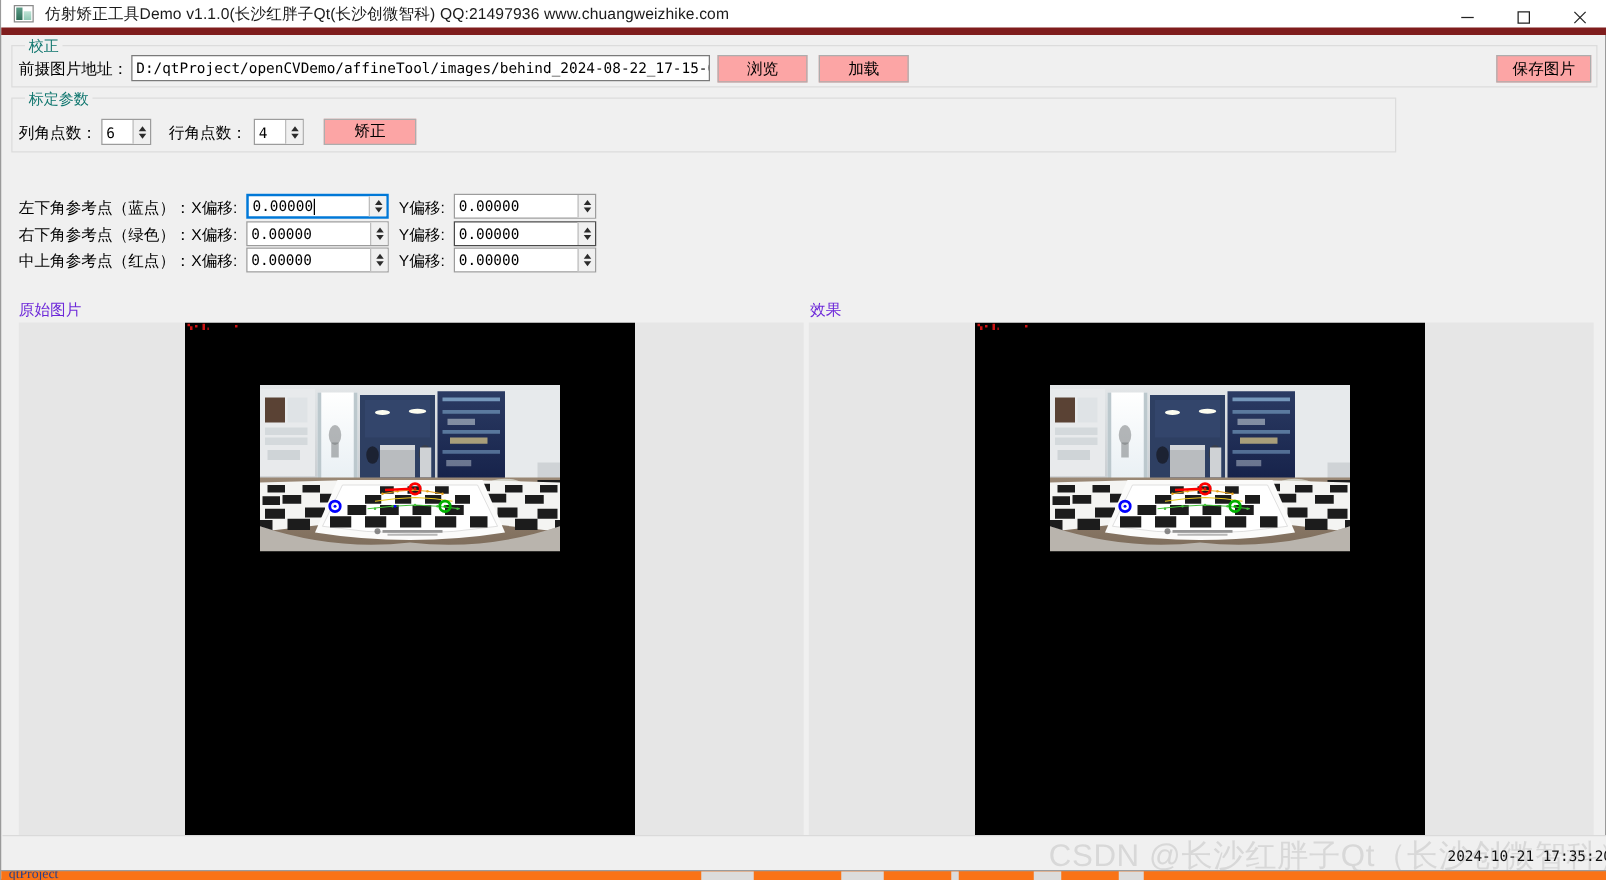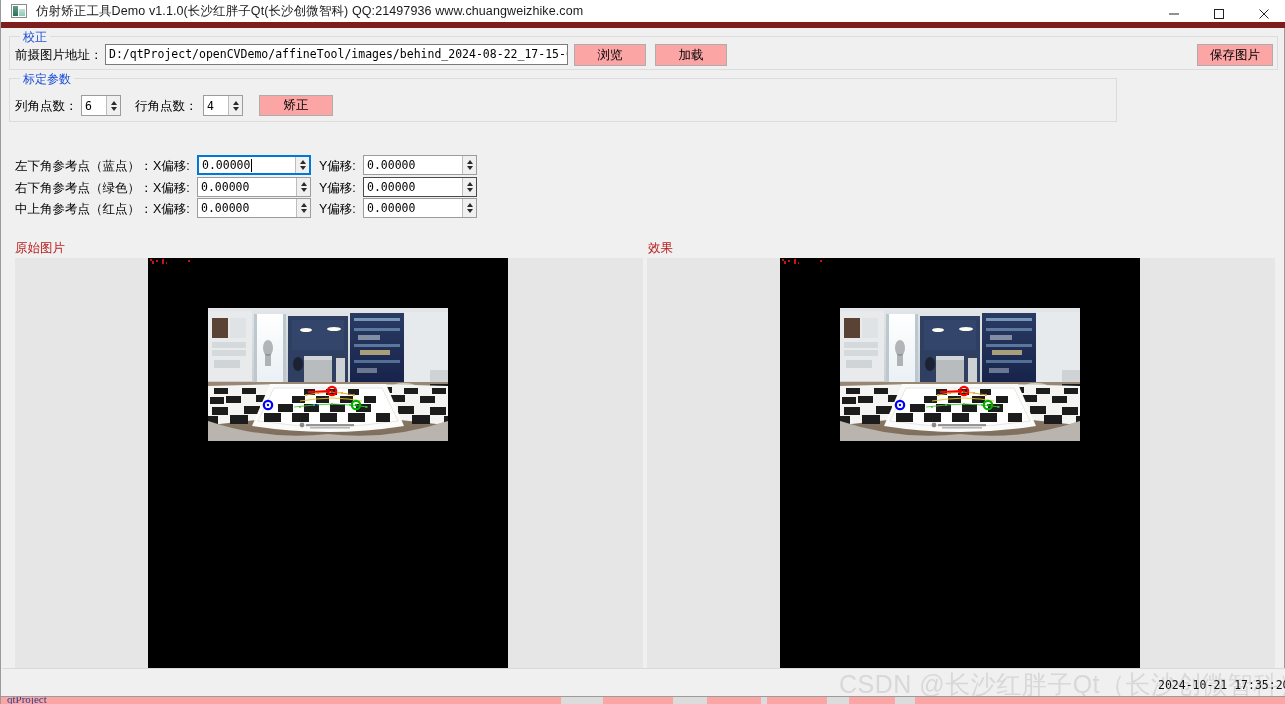--- a/index.html
+++ b/index.html
@@ -49,21 +49,21 @@
 
   
   .groupbox {
     position: absolute;
     border: 1px solid #dcdcdc;
     background: transparent;
   }
   .gb-title {
     position: absolute; top: -8px; left: 10px;
     background: #f0f0f0; padding: 0 3px;
-    font-size: 12px; color: #1d4ed8;
+    font-size: 12px; color: #0f766e;
     white-space: nowrap;
   }
 
   #gb-calib { left: 8px; top: 36px; width: 1269px; height: 34px; }
   #gb-params { left: 8px; top: 78px; width: 1108px; height: 44px; }
   #gb-offset { left: 8px; top: 139px; width: 1269px; height: 85px; }
 
   .lbl {
     position: absolute; font-size: 12.5px; color: #000;
     white-space: nowrap; line-height: 16px;
@@ -110,21 +110,21 @@
   .btn {
     position: absolute; background: #fca5a5;
     border: 1px solid #adadad; color: #000;
     font-size: 12.5px; display: flex; align-items: center;
     justify-content: center; white-space: nowrap;
     font-family: "Liberation Sans","DejaVu Sans",sans-serif;
   }
 
   
   .panel-label {
-    position: absolute; font-size: 12.5px; color: #b91c1c; white-space: nowrap; font-family: Liberation Mono, monospace;
+    position: absolute; font-size: 12.5px; color: #6d28d9; white-space: nowrap; font-family: Liberation Mono, monospace;
   }
   .imgpanel {
     position: absolute; background: #e6e6e6; overflow: hidden;
   }
   .blackimg {
     position: absolute; background: #000000; overflow: hidden;
   }
   .redspecks { position: absolute; left: 0; top: 0; width: 100%; height: 14px; }
   .redspecks i { position: absolute; background: #cc1111; display: block; }
 
@@ -142,21 +142,21 @@
   }
   #timestamp {
     position: absolute; left: 1157px; top: 678px;
     font-size: 11.5px; color: #111; white-space: nowrap;
     font-family: "DejaVu Sans Mono","Liberation Mono",monospace;
   }
 
   
   #behind-window {
     position: absolute; left: 0; top: 696px; width: 1285px; height: 8px;
-    background: #fca5a5; border-top: 1px solid #9b9b9b;
+    background: #f97316; border-top: 1px solid #9b9b9b;
     overflow: hidden;
   }
   #behind-window .bw-text {
     position: absolute; left: 6px; top: -4px; font-size: 11px;
     color: #27408b; font-family: "Liberation Serif", serif;
     white-space: nowrap;
   }
   #behind-window .bw-chunk {
     position: absolute; top: 0; height: 8px; background: #dcdcdc;
   }

